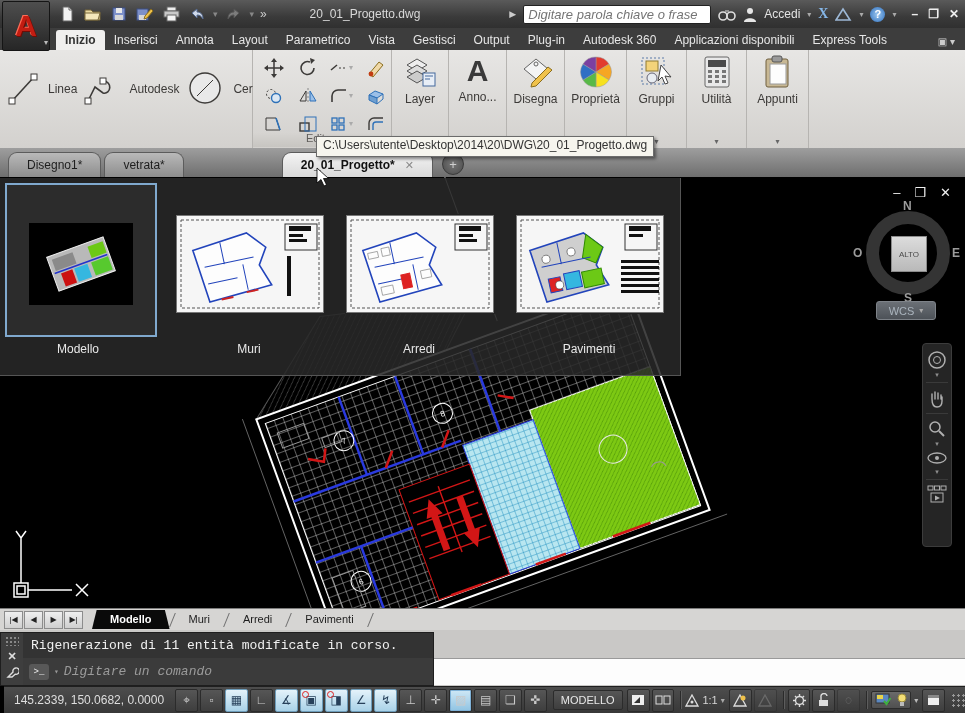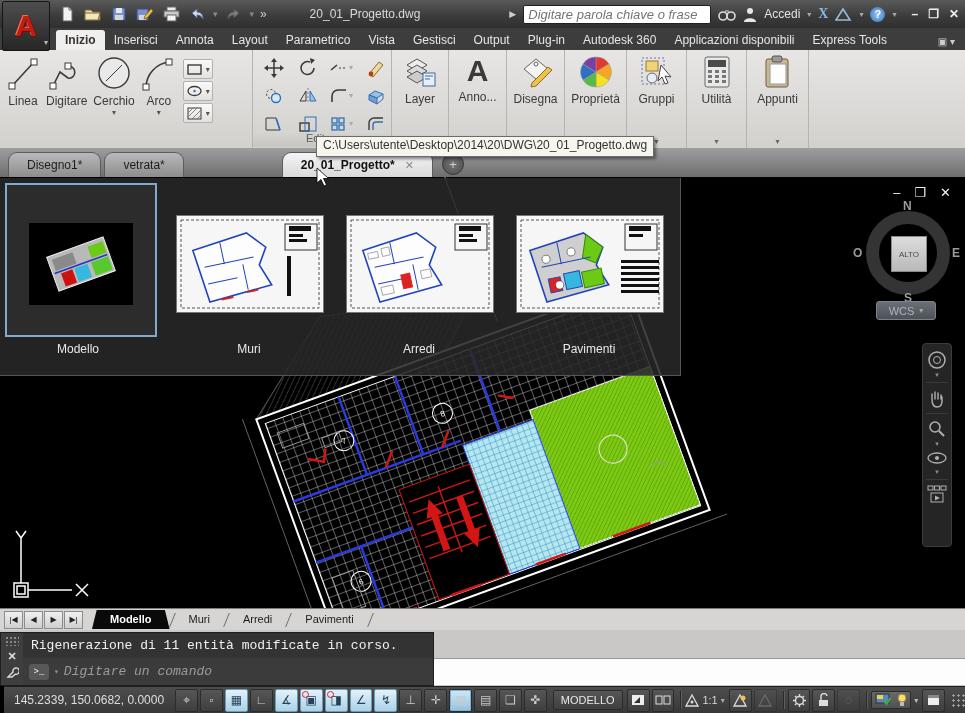--- a/index.html
+++ b/index.html
@@ -38,21 +38,21 @@
   #tabrow .endbtn{margin-left:auto;margin-right:10px;color:#ccc;font-size:10px;padding-bottom:3px;}
   
   #ribbon{left:0;top:50px;width:965px;height:98px;background:#dcdbd9;border-bottom:1px solid #8f8f8f;
     display:flex;}
   .panel{position:relative;height:98px;border-right:1px solid #b6b4b1;box-sizing:border-box;
     background:linear-gradient(#e7e6e4,#d3d1ce);}
   .plabel{position:absolute;left:0;right:0;bottom:1px;height:15px;text-align:center;
     font-size:11px;color:#5f5d5a;background:linear-gradient(#d7d5d2,#c7c5c1);}
   .plabel .tri{font-size:8px;color:#6a6865;}
   .bigbtns{display:flex;padding:4px 4px 0 6px;gap:6px;}
-  .bigbtn{display:flex;flex-direction:column;align-items:center;gap:0;font-size:12px;color:#3c3a38;}
+  .bigbtn{display:flex;flex-direction:row;align-items:center;gap:8px;font-size:12px;color:#3c3a38;}
   .bigbtn svg{display:block;}
   .smallcol{display:flex;flex-direction:column;gap:2px;padding-top:5px;}
   .sbtn{display:flex;align-items:center;gap:2px;background:linear-gradient(#fafafa,#e2e1df);
     border:1px solid #b3b1ae;border-radius:2px;padding:1px 2px;}
   .sbtn .mini-dd{color:#555;}
   .egrid{display:grid;grid-template-columns:repeat(4,33px);grid-auto-rows:27px;gap:1px;padding:4px 2px 0 4px;}
   .ebtn{display:flex;align-items:center;justify-content:center;gap:1px;}
   .solo{display:flex;flex-direction:column;align-items:center;padding-top:5px;font-size:12px;color:#3c3a38;gap:3px;}
   .solo .pdd{position:absolute;bottom:2px;left:0;right:0;text-align:center;font-size:8px;color:#666;}
   
@@ -257,21 +257,21 @@
               <rect x="25" y="5" width="6" height="6" fill="#fff" stroke="#3c3a38"></rect>
             </svg>
           <span>Linea</span>
         </div>
         <div class="bigbtn">
           <svg width="38" height="40">
               <path d="M5 32 L12 18 L20 24 C28 26 30 12 20 12" fill="none" stroke="#3c3a38" stroke-width="1.6"></path>
               <rect x="2" y="29" width="6" height="6" fill="#fff" stroke="#3c3a38"></rect>
               <rect x="17" y="9" width="6" height="6" fill="#fff" stroke="#3c3a38"></rect>
             </svg>
-          <span>Digitare</span>
+          <span>Autodesk</span>
         </div>
         <div class="bigbtn">
           <svg width="40" height="40">
               <circle cx="20" cy="19" r="15" fill="#e9e9e9" stroke="#3c3a38" stroke-width="1.4"></circle>
               <line x1="12" y1="27" x2="28" y2="11" stroke="#3c3a38"></line>
             </svg>
           <span>Cerchio</span>
           <span class="mini-dd" style="color:#555">▾</span>
         </div>
         <div class="bigbtn">

